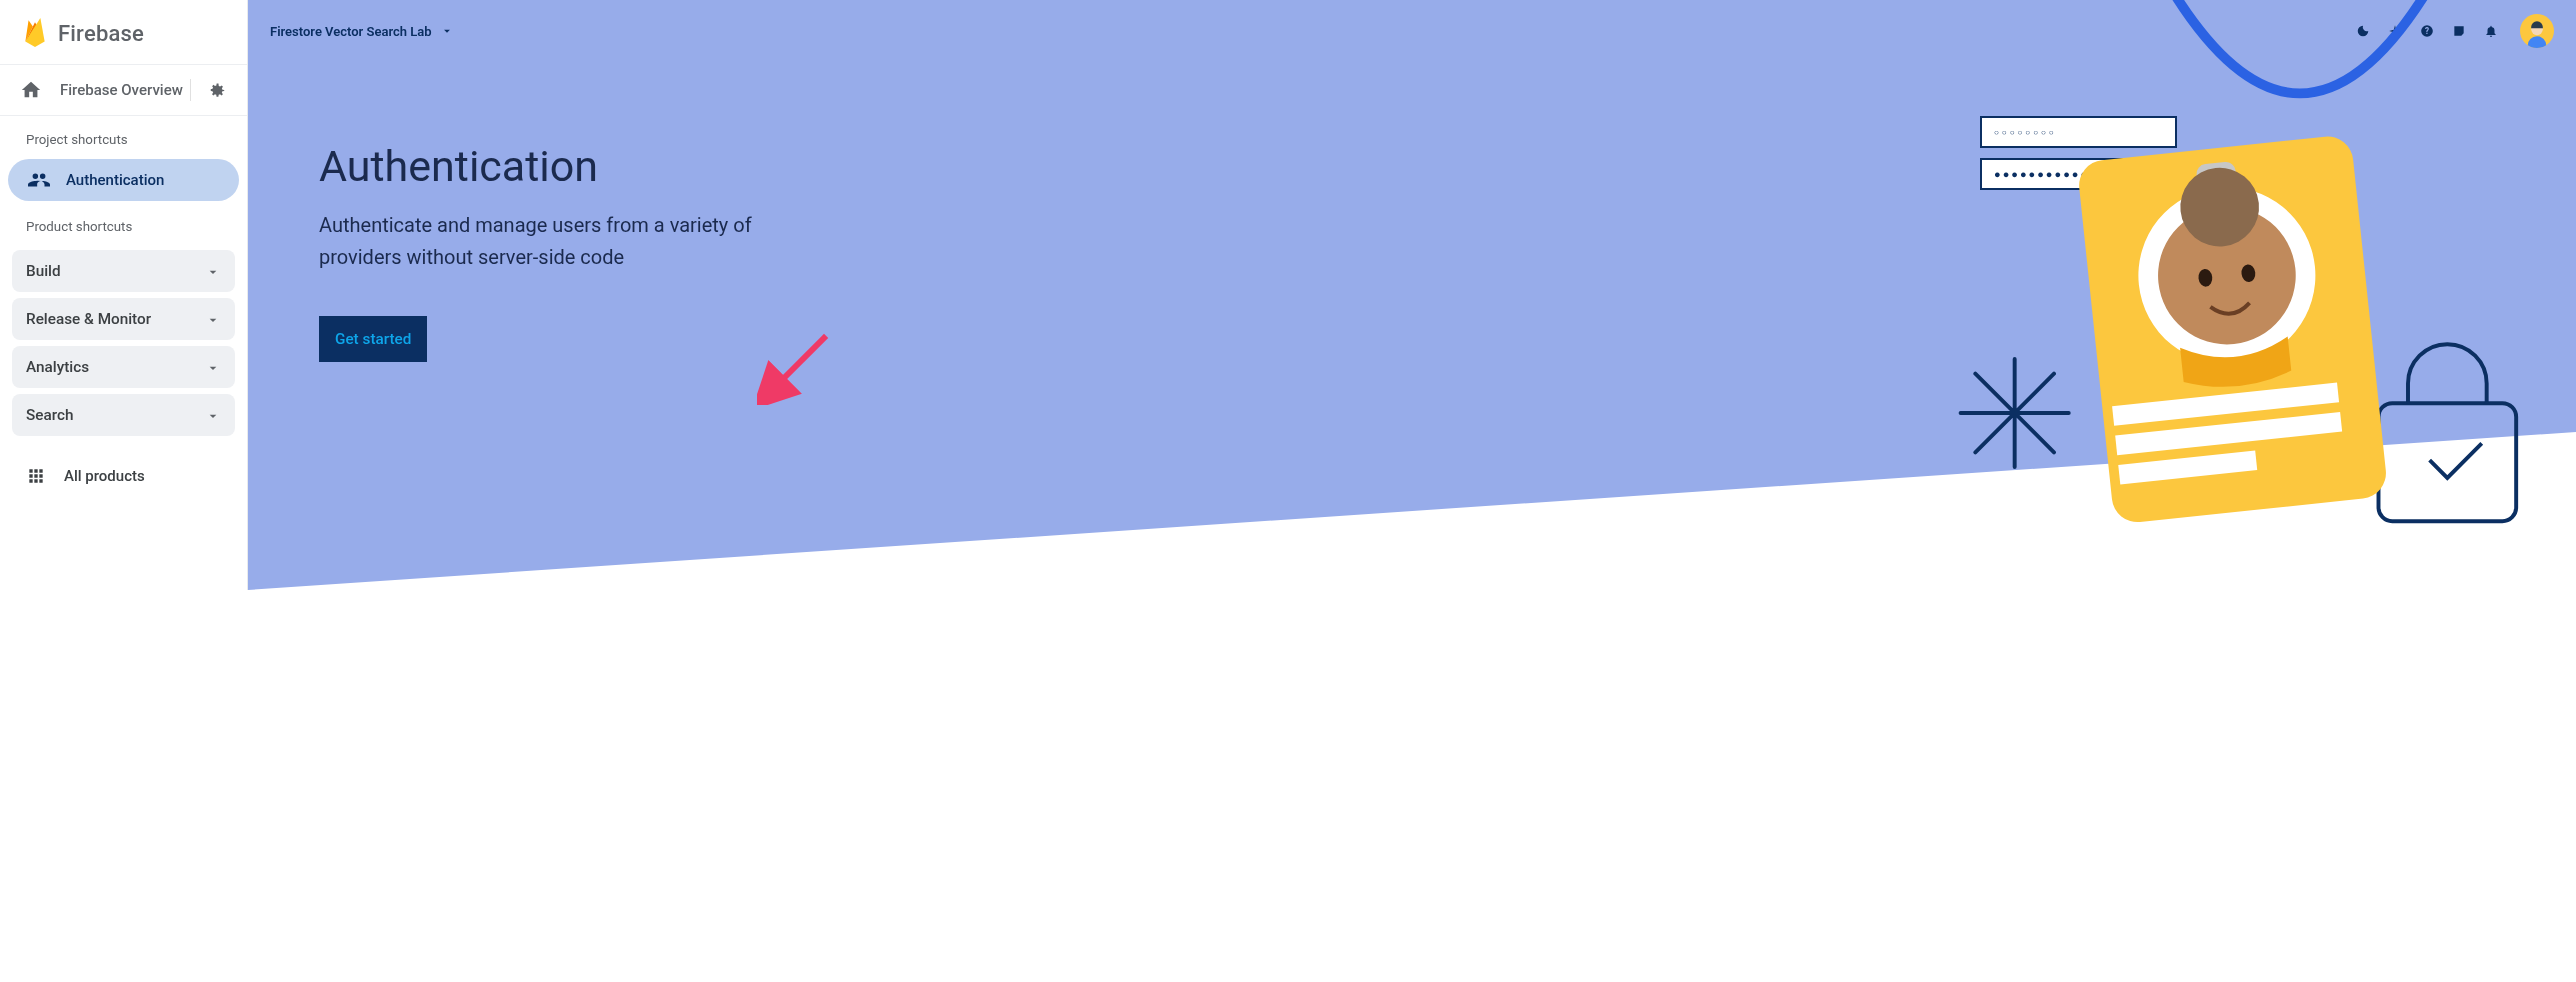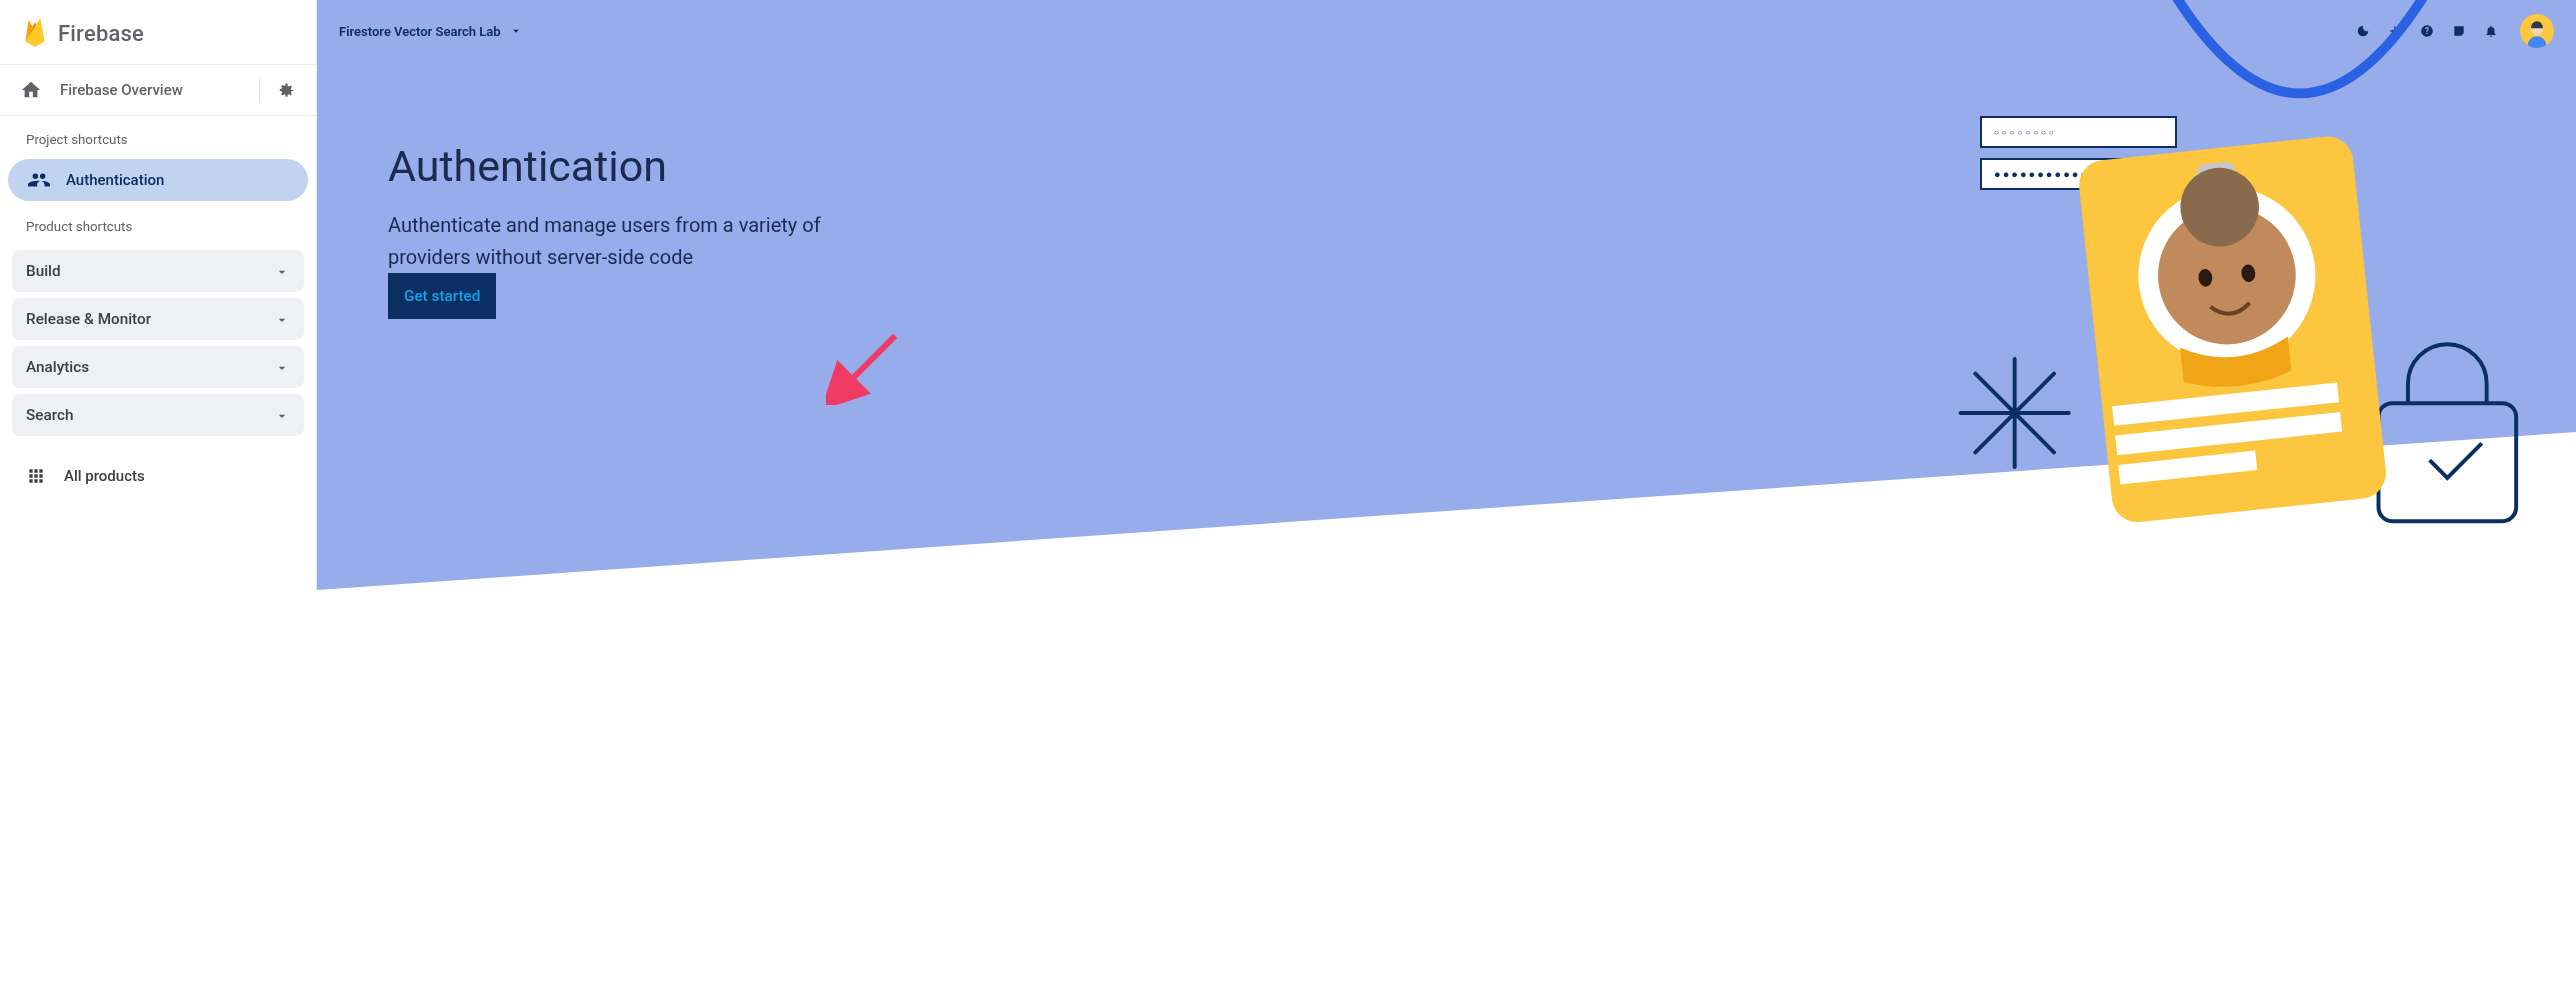--- a/index.html
+++ b/index.html
@@ -1,19 +1,19 @@
 <!DOCTYPE html>
 <html><head>
 <meta charset="utf-8">
 <style>
 * { margin:0; padding:0; box-sizing:border-box; font-family:-apple-system,BlinkMacSystemFont,"Segoe UI",Roboto,Arial,sans-serif; }
 body { display:flex; height:590px; background:#fff; overflow:hidden; }
 
 
-.sidebar { width:317px; background:#fff; border-right:1px solid #e8eaed; display:flex; flex-direction:column; }
+.sidebar { width:248px; background:#fff; border-right:1px solid #e8eaed; display:flex; flex-direction:column; }
 .sb-logo-row { display:flex; align-items:center; gap:10px; padding:18px 22px 16px; border-bottom:1px solid #eceef1; }
 .sb-logo-row .flame { width:26px; height:30px; }
 .sb-logo-row .word { font-size:22px; font-weight:500; color:#5f6368; letter-spacing:0.2px; }
 .sb-overview { display:flex; align-items:center; padding:14px 20px; border-bottom:1px solid #eceef1; }
 .sb-overview .home-ic { width:22px; height:22px; color:#5f6368; margin-right:18px; }
 .sb-overview .txt { flex:1; font-size:15px; font-weight:500; color:#5f6368; }
 .sb-overview .gear-ic { width:22px; height:22px; color:#5f6368; padding-left:14px; border-left:1px solid #e0e0e0; box-sizing:content-box; }
 .sb-section-label { padding:16px 26px 10px; font-size:13.3px; color:#5f6368; }
 .sb-item { display:flex; align-items:center; gap:16px; padding:10px 20px; margin:2px 8px; border-radius:24px; font-size:15px; font-weight:500; cursor:pointer; }
 .sb-item.active { background:#c0d3f0; color:#0b2f62; }
@@ -32,21 +32,21 @@
 .proj .chev { width:14px; height:14px; }
 .spacer { flex:1; }
 .tb-ic { width:22px; height:22px; color:#0b2f62; cursor:pointer; padding:4px; }
 .tb-ic.red-dot { position:relative; }
 .tb-ic.red-dot::after { content:""; position:absolute; top:2px; right:4px; width:8px; height:8px; background:#ea4335; border-radius:50%; }
 .avatar { width:34px; height:34px; border-radius:50%; background:#fcc73e; overflow:hidden; margin-left:8px; cursor:pointer; display:flex; align-items:flex-end; justify-content:center; }
 .avatar svg { width:28px; height:28px; }
 
 .hero { position:relative; padding:79px 0 0 71px; }
 .hero h1 { font-size:43px; font-weight:400; color:#1b2a4e; margin-bottom:18px; }
-.hero p { font-size:20px; line-height:1.6; color:#1b2a4e; max-width:434px; font-weight:400; }
+.hero p { font-size:20px; line-height:1.6; color:#1b2a4e; max-width:434px; font-weight:400; margin-bottom:43px; }
 .cta { background:#0b2f62; color:#0ea5e9; border:none; padding:14px 16px; border-radius:0; font-size:15.3px; font-weight:500; cursor:pointer; }
 .arrow-annot { position:absolute; left:509px; top:264px; }
 
 
 .illus { position:absolute; right:0; top:0; width:690px; height:100%; pointer-events:none; }
 .illus svg { width:100%; height:100%; }
 .input-box { position:absolute; right:399px; width:197px; height:32px; border:2px solid #0b2f62; background:#fff; display:flex; align-items:center; padding:0 12px; letter-spacing:3px; color:#0b2f62; font-size:8px; }
 .input-box.one { top:116px; }
 .input-box.two { top:158px; letter-spacing:2px; font-size:11px; }
 </style>

